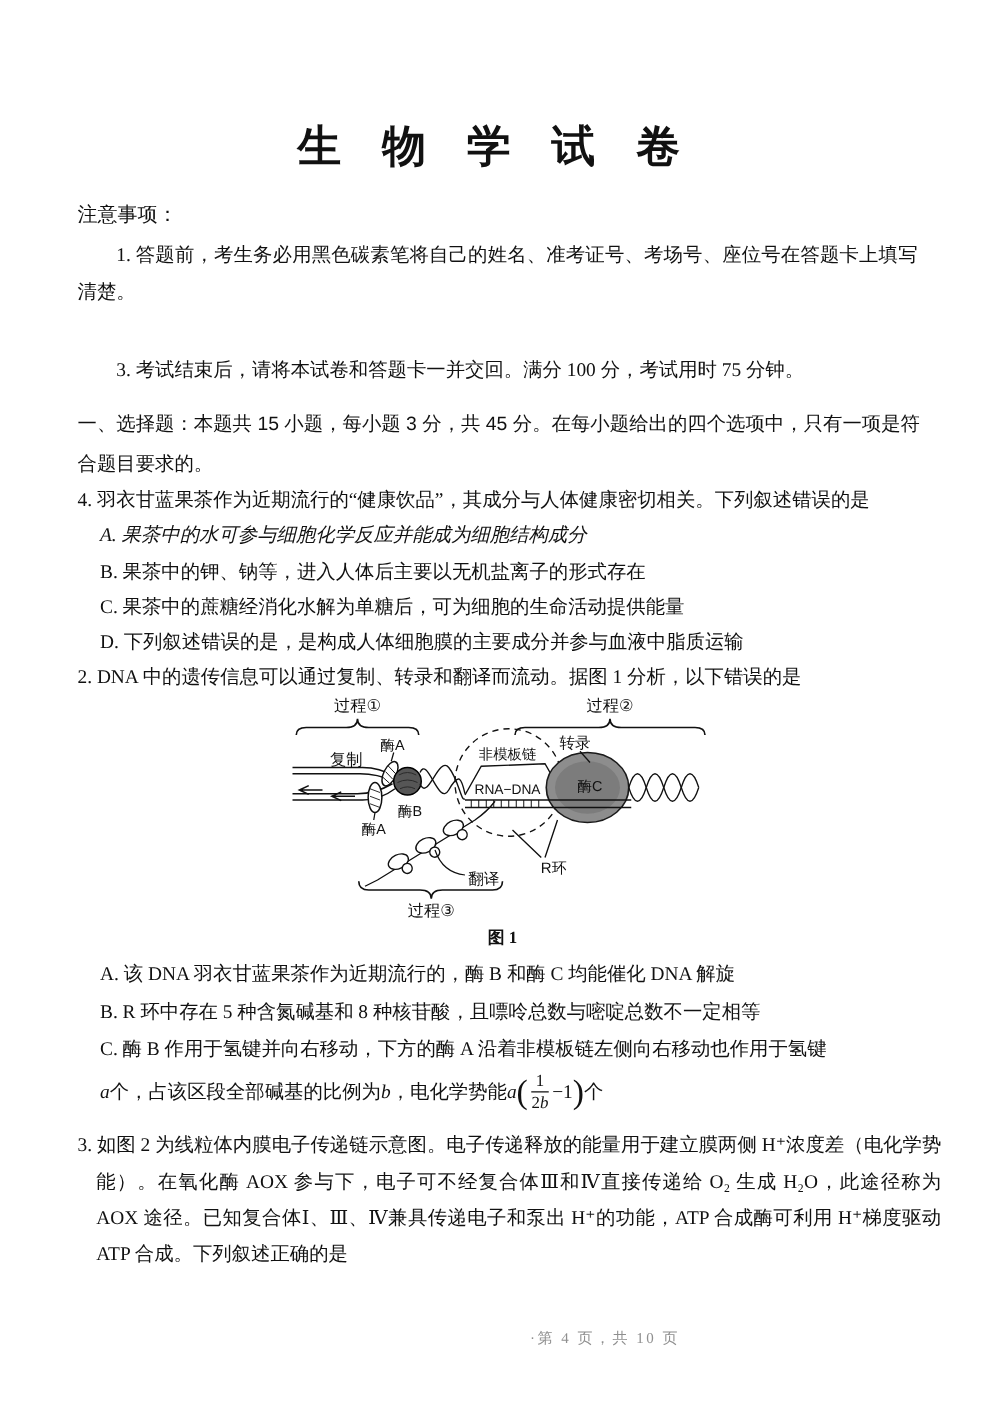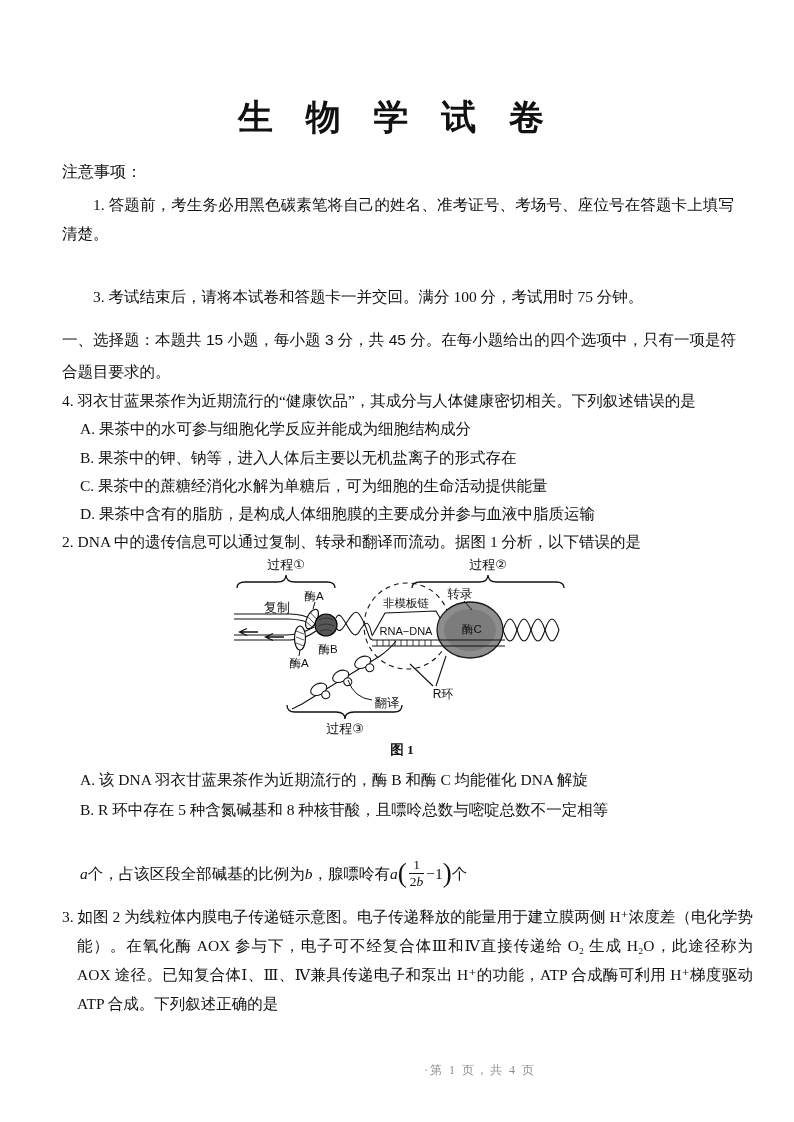--- a/index.html
+++ b/index.html
@@ -54,24 +54,24 @@
 
   <div class="abs doc-title">生 物 学 试 卷</div>
 
   <div class="abs h-bold" style="top:162px;left:62px;">注意事项：</div>
   <div class="abs body-text indent2" style="top:190px;left:62px;width:672px;">1. 答题前，考生务必用黑色碳素笔将自己的姓名、准考证号、考场号、座位号在答题卡上填写清楚。</div>
   <div class="abs body-text indent2" style="top:282px;left:62px;width:672px;">3. 考试结束后，请将本试卷和答题卡一并交回。满分 100 分，考试用时 75 分钟。</div>
 
   <div class="abs h-bold body-text" style="top:324px;left:62px;width:674px;font-weight:normal;line-height:32px;">一、选择题：本题共 15 小题，每小题 3 分，共 45 分。在每小题给出的四个选项中，只有一项是符合题目要求的。</div>
 
   <div class="abs body-text hang" style="top:386px;left:62px;width:674px;">4. 羽衣甘蓝果茶作为近期流行的“健康饮品”，其成分与人体健康密切相关。下列叙述错误的是</div>
-  <div class="abs opt" style="top:414px;left:80px;">A. 果茶中的水可参与细胞化学反应并能成为细胞结构成分</div>
+  <div class="abs opt" style="top:414px;left:80px;font-style:italic;">A. 果茶中的水可参与细胞化学反应并能成为细胞结构成分</div>
   <div class="abs opt" style="top:471px;left:80px;">C. 果茶中的蔗糖经消化水解为单糖后，可为细胞的生命活动提供能量</div>
   <div class="abs opt" style="top:443px;left:80px;">B. 果茶中的钾、钠等，进入人体后主要以无机盐离子的形式存在</div>
-  <div class="abs opt" style="top:499px;left:80px;">D. 果茶中含有的脂肪，是构成人体细胞膜的主要成分并参与血液中脂质运输</div>
+  <div class="abs opt" style="top:499px;left:80px;">D. 下列叙述错误的是，是构成人体细胞膜的主要成分并参与血液中脂质运输</div>
 
   <div class="abs body-text hang" style="top:527px;left:62px;width:674px;">2. DNA 中的遗传信息可以通过复制、转录和翻译而流动。据图 1 分析，以下错误的是</div>
 
   <div class="abs" style="top:552px;left:222px;width:365px;height:208px;">
     <svg width="365" height="208" viewBox="0 0 365 208">
 
       <text x="64" y="17" font-size="13" text-anchor="middle">过程①</text>
       <path d="M15 36 Q15 30 23 30 L55 30 Q64 30 64 23 Q64 30 73 30 L105 30 Q113 30 113 36" fill="none" stroke="#111" stroke-width="1.3"></path>
 
       <text x="266" y="17" font-size="13" text-anchor="middle">过程②</text>
@@ -152,34 +152,35 @@
 
       <path d="M65 153 Q65 160 73 160 L114 160 Q123 160 123 167 Q123 160 132 160 L172 160 Q180 160 180 153" fill="none" stroke="#111" stroke-width="1.3"></path>
       <text x="123" y="181" font-size="13" text-anchor="middle">过程③</text>
 
       <text x="180" y="202" font-size="13.5" text-anchor="middle" font-weight="bold" style="font-family:'Liberation Serif',serif;">图 1</text>
     </svg>
   </div>
 
   <div class="abs opt" style="top:765px;left:80px;">A. 该 DNA 羽衣甘蓝果茶作为近期流行的，酶 B 和酶 C 均能催化 DNA 解旋</div>
   <div class="abs opt" style="top:795px;left:80px;">B. R 环中存在 5 种含氮碱基和 8 种核苷酸，且嘌呤总数与嘧啶总数不一定相等</div>
+  <div class="abs opt" style="top:825px;left:80px;">C. 酶 B 作用于氢键并向右移动，下方的酶 A 沿着非模板链左侧向右移动也作用于氢键</div>
 
   <div class="abs d-row opt" style="top:850px;left:80px;height:46px;">
       <span class="var">a</span>
       <span> 个，占该区段全部碱基的比例为 </span>
       <span class="var">b</span>
-      <span>，腺嘌呤有 </span>
+      <span>，电化学势能 </span>
       <span class="var">a</span>
     <span class="bigparen">(</span>
     <span class="frac">
       <span class="num">1</span>
       <span class="den"><span>2</span><span class="var">b</span></span>
     </span>
     <span>−1</span>
     <span class="bigparen">)</span>
     <span> 个</span>
   </div>
 
   <div class="abs body-text hang" style="top:902px;left:62px;width:676px;">3. 如图 2 为线粒体内膜电子传递链示意图。电子传递释放的能量用于建立膜两侧 H⁺浓度差（电化学势能）。在氧化酶 AOX 参与下，电子可不经复合体Ⅲ和Ⅳ直接传递给 O₂ 生成 H₂O，此途径称为 AOX 途径。已知复合体Ⅰ、Ⅲ、Ⅳ兼具传递电子和泵出 H⁺的功能，ATP 合成酶可利用 H⁺梯度驱动 ATP 合成。下列叙述正确的是</div>
 
-  <div class="abs footer" style="top:1062px;left:424px;">·第 1 页，共 4 页</div>
+  <div class="abs footer" style="top:1062px;left:424px;">·第 4 页，共 10 页</div>
 
 </div>
 
 </body></html>

